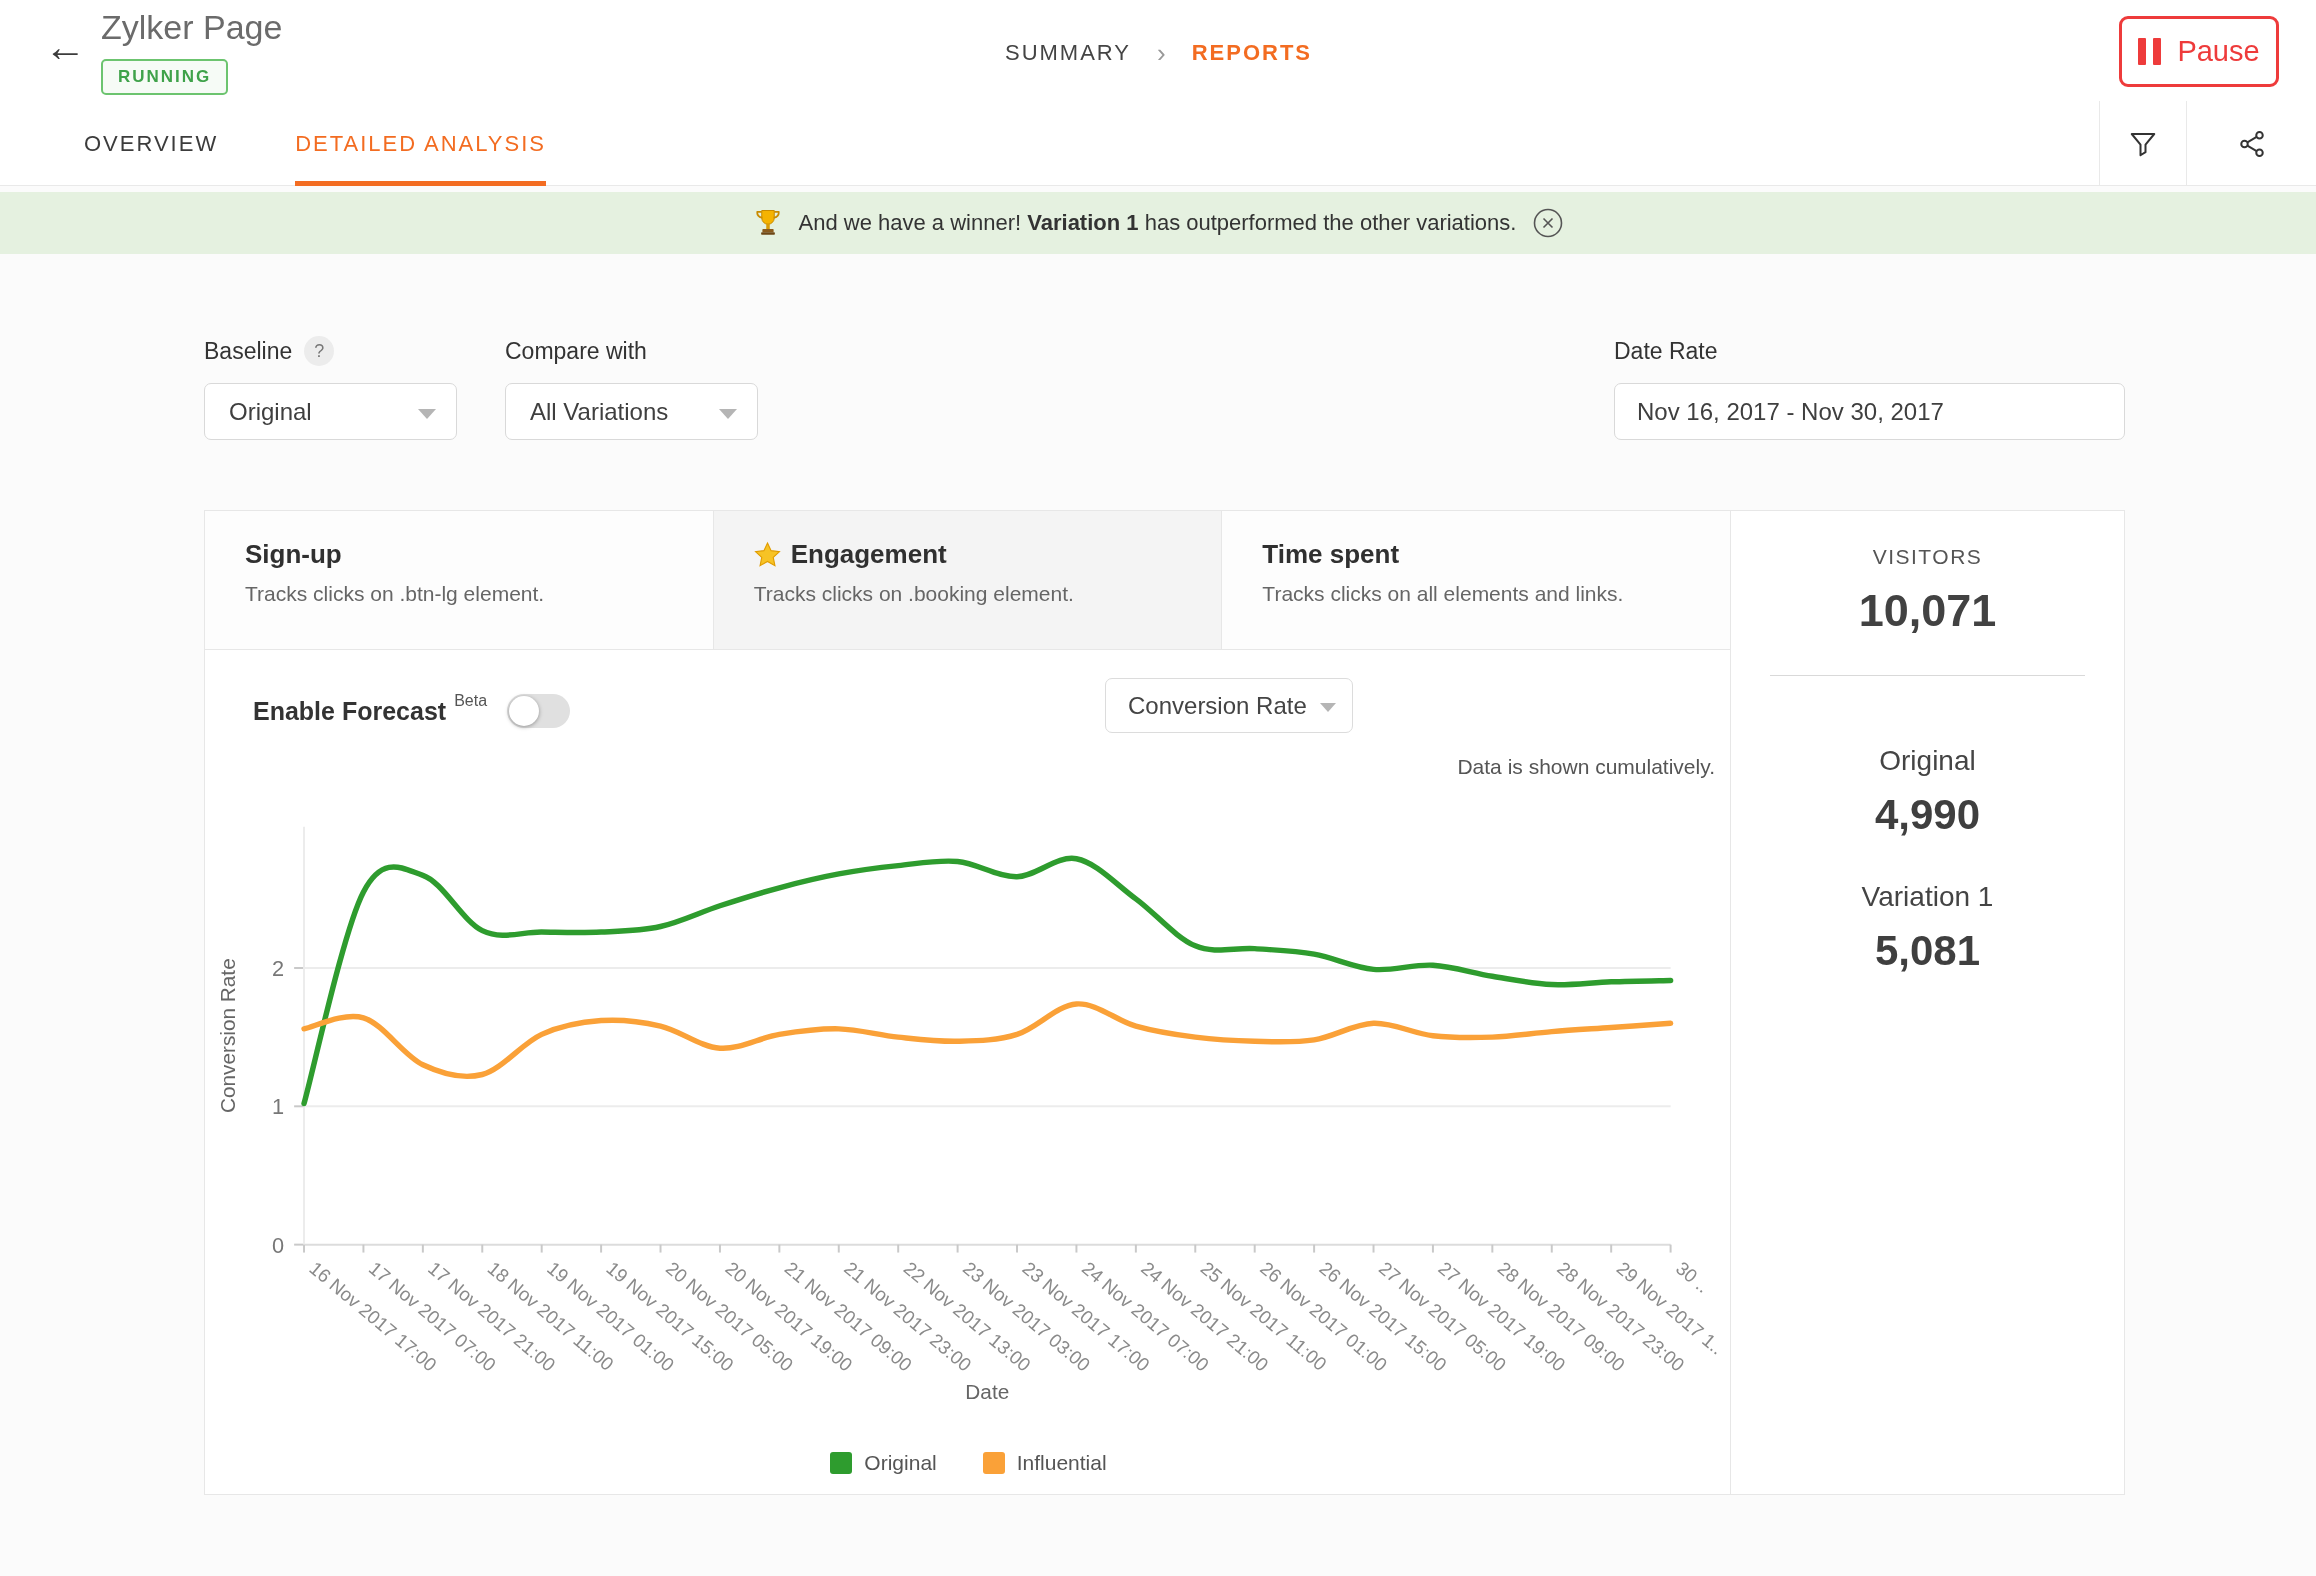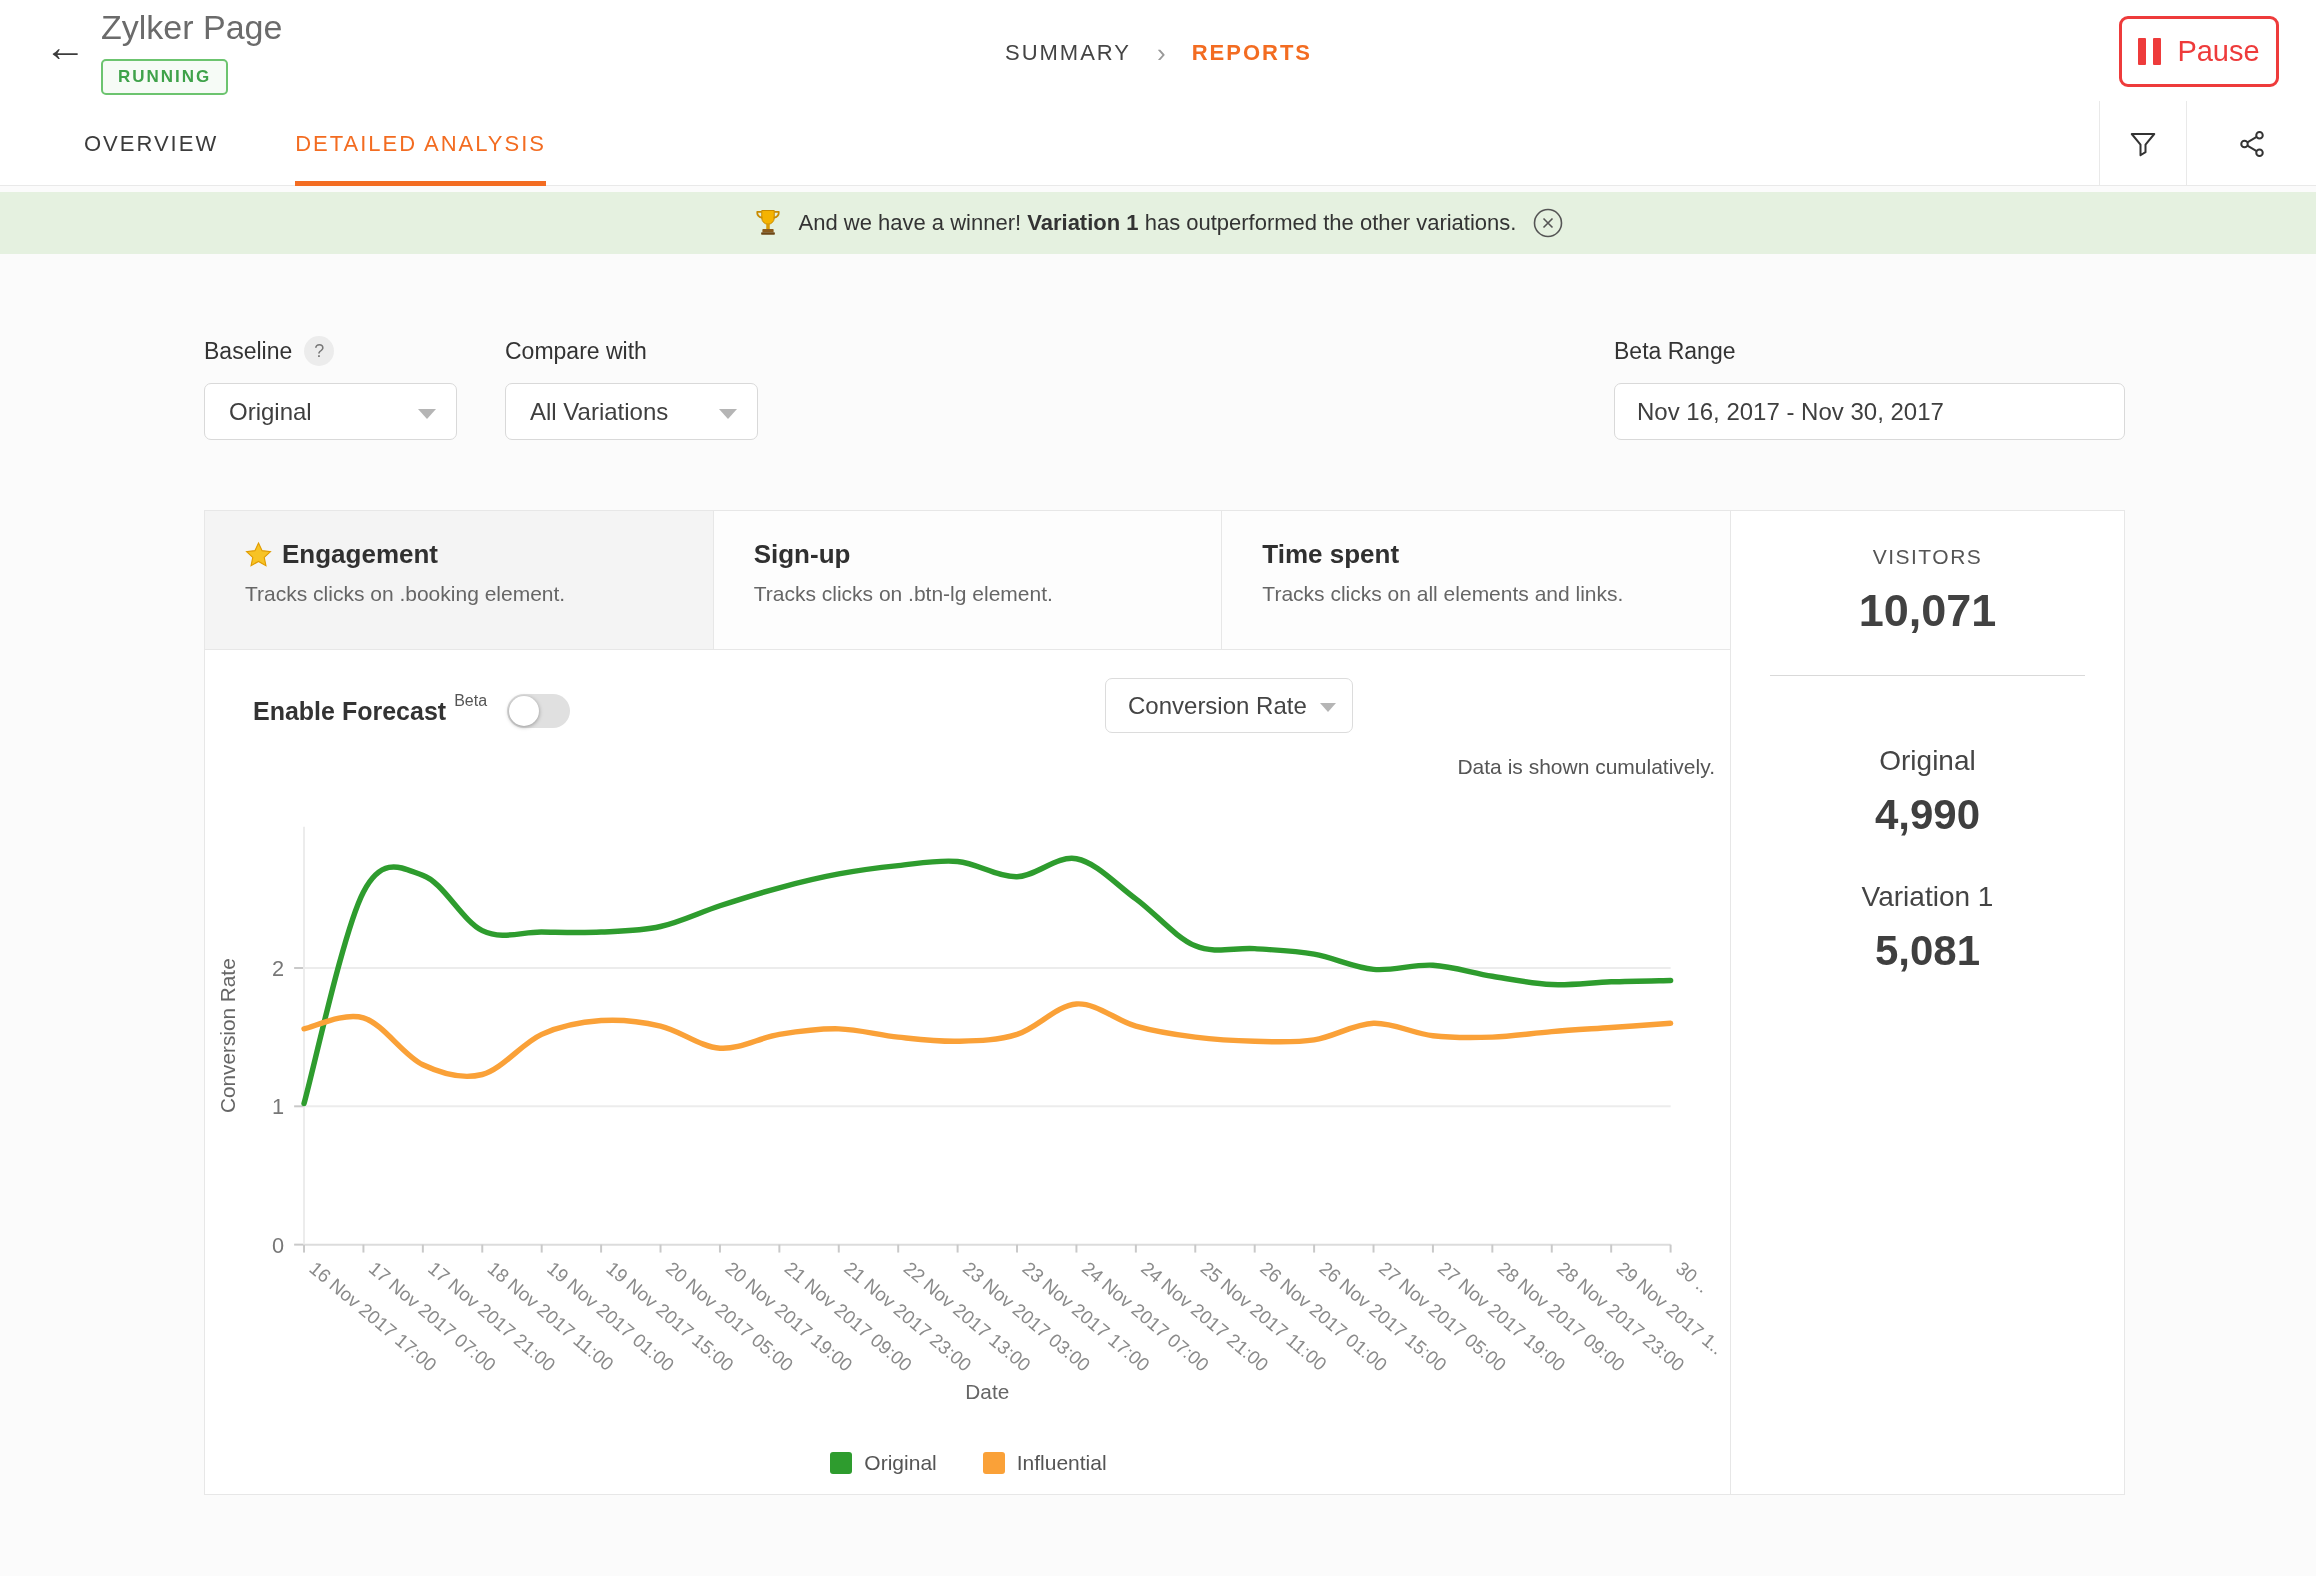--- a/index.html
+++ b/index.html
@@ -170,43 +170,43 @@
     <div class="filter-label-row">
       <span class="filter-label">Compare with</span>
     </div>
     <div class="dropdown">
       <span>All Variations</span>
       <span class="caret"></span>
     </div>
   </div>
   <div class="filter-group fg-date">
     <div class="filter-label-row">
-      <span class="filter-label">Beta Range</span>
+      <span class="filter-label">Date Rate</span>
     </div>
     <div class="date-input">Nov 16, 2017 - Nov 30, 2017</div>
   </div>
 
   <div class="card">
     <div class="card-left">
 
       <div class="goals">
+        <div class="goal bordered">
+          <div class="goal-title">
+              <span>Sign-up</span>
+            </div>
+          <div class="goal-desc">Tracks clicks on .btn-lg element.</div>
+        </div>
         <div class="goal selected bordered">
           <div class="goal-title">
             <svg width="27" height="27" viewBox="0 0 24 24">
                 <polygon points="12,1.8 15.2,8.6 22.6,9.5 17.1,14.6 18.6,21.9 12,18.2 5.4,21.9 6.9,14.6 1.4,9.5 8.8,8.6" fill="#f7c325" stroke="#e09c00" stroke-width="1"></polygon>
               </svg>
             <span>Engagement</span>
           </div>
           <div class="goal-desc">Tracks clicks on .booking element.</div>
-        </div>
-        <div class="goal bordered">
-          <div class="goal-title">
-              <span>Sign-up</span>
-            </div>
-          <div class="goal-desc">Tracks clicks on .btn-lg element.</div>
         </div>
         <div class="goal">
           <div class="goal-title">
               <span>Time spent</span>
             </div>
           <div class="goal-desc">Tracks clicks on all elements and links.</div>
         </div>
       </div>
 
       <div class="chart-controls">

